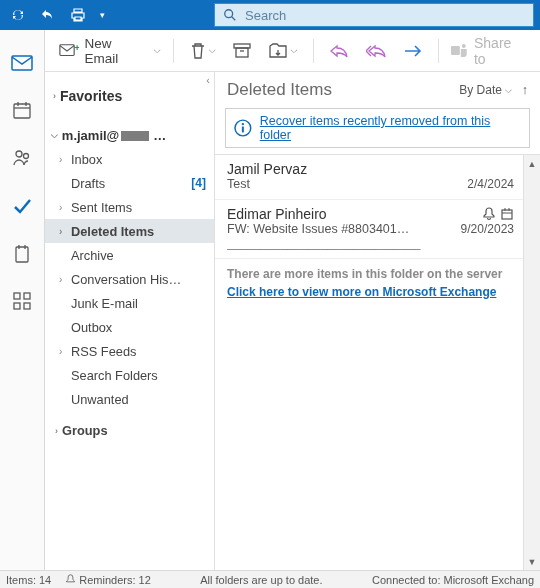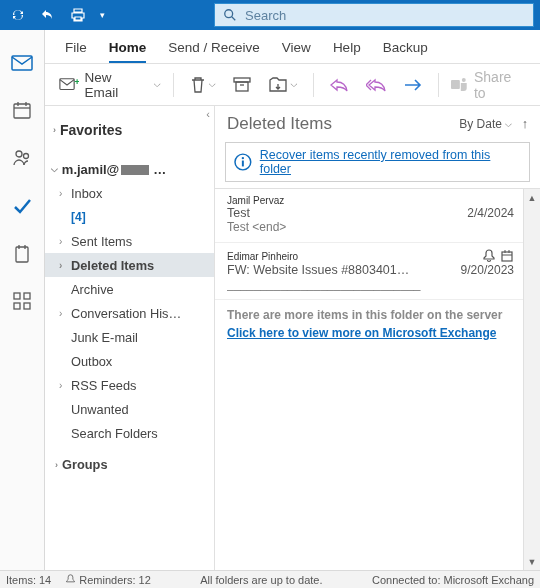--- a/index.html
+++ b/index.html
@@ -57,21 +57,21 @@
 .listhdr .title { font-size: 17px; color: #6a6a6a; flex: 1; }
 .listhdr .sortlbl { font-size: 12px; color: #555; display: flex; align-items: center; gap: 3px; }
 .listhdr .sortarrow { color: #555; }
 .recoverbar { margin: 2px 10px 6px 10px; border: 1px solid #cfcfcf; display: flex; align-items: center; padding: 5px 8px; gap: 8px; }
 .recoverbar a { color: #0f6cbd; text-decoration: underline; font-size: 12.5px; }
 .msglist { flex: 1; overflow: hidden; position: relative; border-top: 1px solid #e0e0e0; }
 .msglist .scrollbar { position: absolute; right: 0; top: 0; bottom: 0; width: 17px; background: #f2f2f2; border-left: 1px solid #e0e0e0; }
 .msglist .sb-up, .msglist .sb-down { height: 17px; display: flex; align-items: center; justify-content: center; font-size: 9px; color: #666; background: #f2f2f2; }
 .msglist .sb-down { position: absolute; bottom: 0; left: 0; right: 0; }
 .msglist .msgitem { padding: 6px 26px 8px 12px; border-bottom: 1px solid #eee; }
-.msglist .msgitem .line1 { display: flex; align-items: center; font-size: 10px; color: #333; }
+.msglist .msgitem .line1 { display: flex; align-items: center; font-size: 14px; color: #333; }
 .msglist .msgitem .from { flex: 1; }
 .msglist .msgitem .icons { display: flex; gap: 4px; color: #555; }
 .msglist .msgitem .line2 { display: flex; align-items: center; font-size: 12.5px; color: #555; }
 .msglist .msgitem .subj { flex: 1; white-space: nowrap; overflow: hidden; text-overflow: ellipsis; }
 .msglist .msgitem .date { color: #555; font-size: 12px; margin-left: 48px; }
 .msglist .msgitem .line3 { font-size: 12px; color: #7a7a7a; white-space: nowrap; overflow: hidden; text-overflow: ellipsis; }
 .moreinfo { padding: 8px 12px 2px 12px; font-size: 12px; color: #8a8a8a; font-weight: 600; }
 .morelink { padding: 2px 12px; font-size: 12px; }
 .morelink a { color: #0f6cbd; text-decoration: underline; font-weight: 600; }
 
@@ -156,28 +156,20 @@
         <rect x="1" y="1" width="6" height="6"></rect>
         <rect x="11" y="1" width="6" height="6"></rect>
         <rect x="1" y="11" width="6" height="6"></rect>
         <rect x="11" y="11" width="6" height="6"></rect>
       </svg>
     </div>
 </div>
 
 <div class="mainarea">
 
-  <div class="menutabs">
-    <div class="tab">File</div>
-    <div class="tab active">Home</div>
-    <div class="tab">Send / Receive</div>
-    <div class="tab">View</div>
-    <div class="tab">Help</div>
-    <div class="tab">Backup</div>
-  </div>
 
   <div class="ribbon">
     <div class="newemail">
       <svg width="20" height="16" viewBox="0 0 22 16">
           <rect x="1" y="1" width="16" height="12" rx="1" fill="none" stroke="#555" stroke-width="1.3"></rect>
           <path d="M1 2l8 6 8-6" fill="none" stroke="#555" stroke-width="1.3"></path>
           <text x="17" y="8" font-size="11" fill="#1a9e4b" font-weight="bold">+</text>
         </svg>
       <span>New Email</span>
       <span class="caret">⌵</span>
@@ -246,20 +238,21 @@
         <span style="width:28px;height:10px;background:#7d7d7d;margin-left:-2px"></span>
         <span>…</span>
       </div>
 
       <div class="fitem">
           <span class="exp">›</span>
           <span class="flabel">Inbox</span>
         </div>
       <div class="fitem">
           <span class="noexp"></span>
+          <span class="flabel">Drafts</span>
           <span class="count">[4]</span>
         </div>
       <div class="fitem">
           <span class="exp">›</span>
           <span class="flabel">Sent Items</span>
         </div>
       <div class="fitem selected">
           <span class="exp">›</span>
           <span class="flabel">Deleted Items</span>
         </div>
@@ -278,25 +271,25 @@
       <div class="fitem">
           <span class="noexp"></span>
           <span class="flabel">Outbox</span>
         </div>
       <div class="fitem">
           <span class="exp">›</span>
           <span class="flabel">RSS Feeds</span>
         </div>
       <div class="fitem">
           <span class="noexp"></span>
+          <span class="flabel">Search Folders</span>
+        </div>
+      <div class="fitem">
+          <span class="noexp"></span>
           <span class="flabel">Unwanted</span>
-        </div>
-      <div class="fitem">
-          <span class="noexp"></span>
-          <span class="flabel">Search Folders</span>
         </div>
 
       <div class="grphdr">
         <span class="caret">›</span>
         <span>Groups</span>
       </div>
     </div>
 
     <div class="listpane">
       <div class="listhdr">
@@ -323,21 +316,20 @@
         </div>
 
         <div class="msgitem">
           <div class="line1">
               <span class="from">Jamil Pervaz</span>
             </div>
           <div class="line2">
               <span class="subj">Test</span>
               <span class="date">2/4/2024</span>
             </div>
-          <div class="line3">Test &lt;end&gt;</div>
         </div>
 
         <div class="msgitem">
           <div class="line1">
             <span class="from">Edimar Pinheiro</span>
             <span class="icons">
               <svg width="14" height="14" viewBox="0 0 14 14">
                   <path d="M7 1a3 3 0 0 1 3 3v3l2 2v1H2v-1l2-2V4a3 3 0 0 1 3-3zM5.5 11a1.5 1.5 0 0 0 3 0" fill="none" stroke="#555" stroke-width="1.2"></path>
                 </svg>
               <svg width="14" height="14" viewBox="0 0 14 14">

